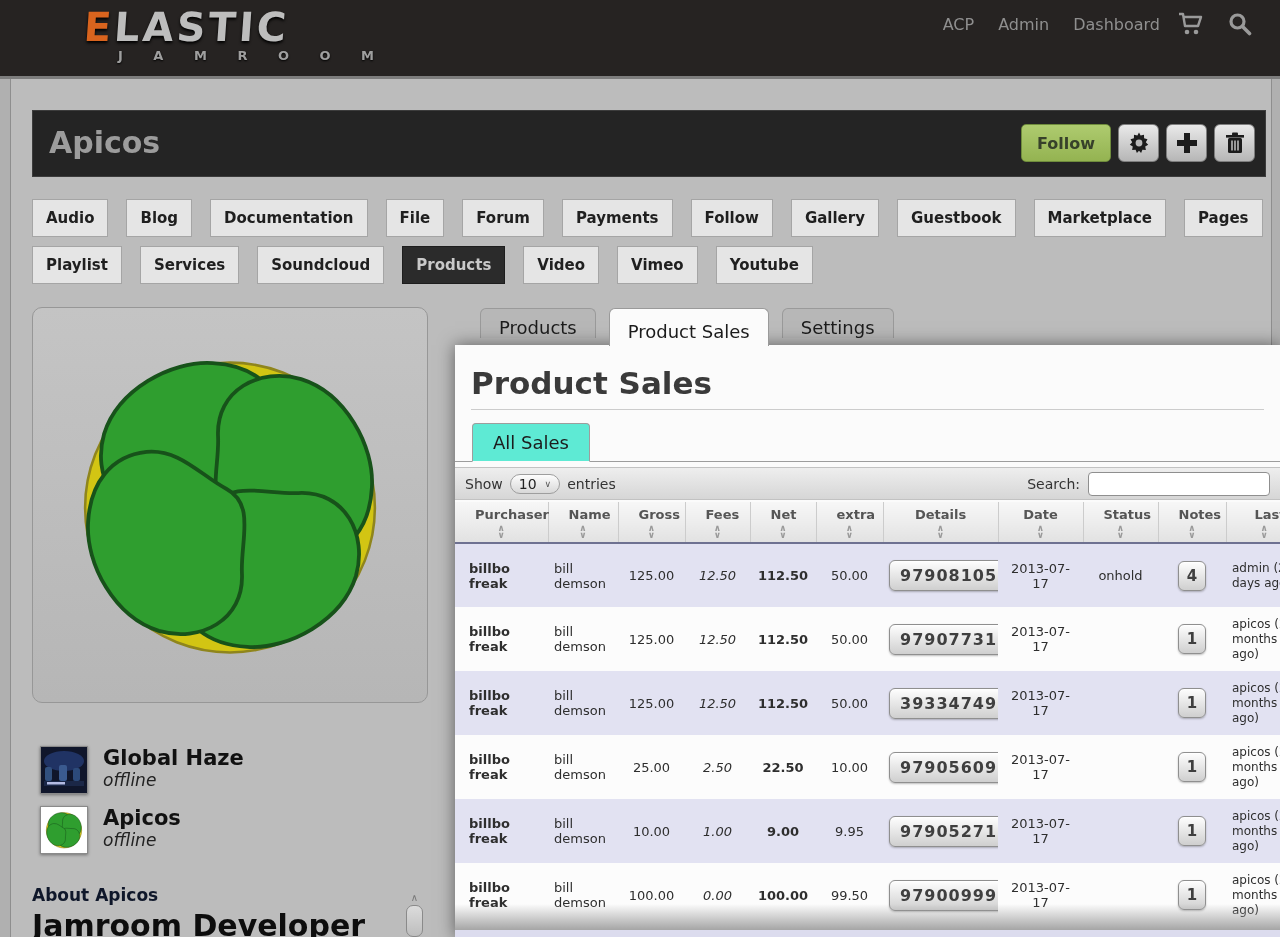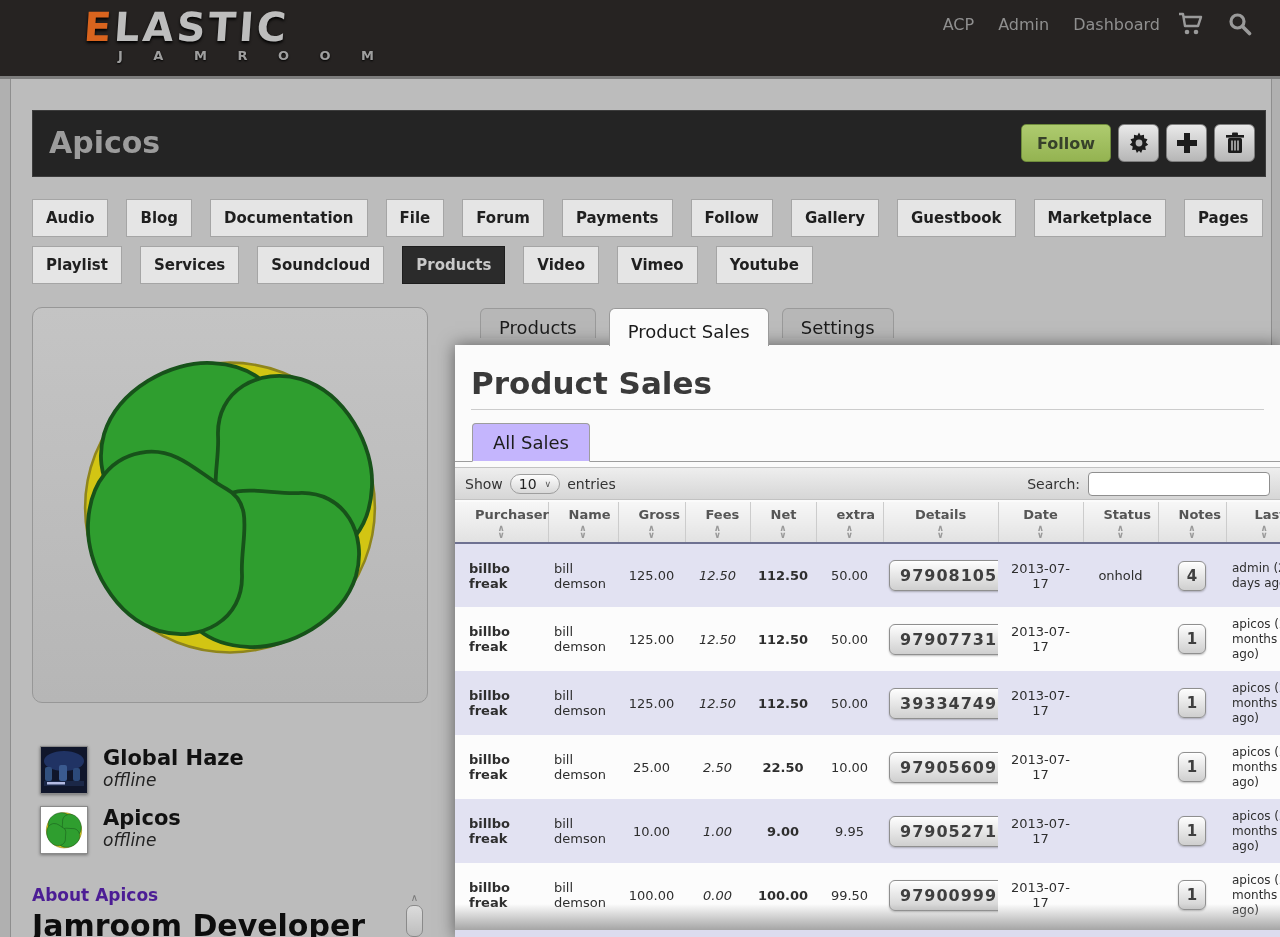--- a/index.html
+++ b/index.html
@@ -67,21 +67,21 @@
   }
   .side-image svg{display:block;margin:8px auto 0;}
   .friend{position:absolute;left:40px;display:flex;gap:15px;cursor:pointer;}
   .friend .avatar{
     width:46px;height:46px;border:1px solid #8a8a8a;background:#fff;flex:0 0 auto;
     box-shadow:0 1px 3px rgba(0,0,0,.4);
   }
   .friend .avatar svg{display:block;}
   .friend-name{font-size:21px;font-weight:700;color:#111;line-height:24px;}
   .friend-status{font-size:17px;font-style:italic;color:#222;}
-  .about-label{position:absolute;left:32px;top:885px;font-size:17px;font-weight:700;color:#4c1d95;}
+  .about-label{position:absolute;left:32px;top:885px;font-size:17px;font-weight:700;color:#0f172a;}
   .about-title{position:absolute;left:32px;top:908px;font-size:30px;font-weight:700;color:#0d0d0d;white-space:nowrap;}
   
   .mini-scroll{
     position:absolute;left:404px;top:893px;width:21px;height:44px;
     display:flex;flex-direction:column;align-items:center;gap:2px;
   }
   .mini-scroll .up{
     font-size:10px;color:#777;line-height:10px;cursor:pointer;
   }
   .mini-scroll .thumb{
@@ -102,21 +102,21 @@
     background:#fbfbfb;box-shadow:0 0 16px rgba(0,0,0,.5);overflow:hidden;
   }
   .panel-head{padding:20px 16px 6px;}
   .panel-title{font-size:31px;font-weight:700;color:#3a3a3a;margin:0;}
   .breadcrumb{margin-top:3px;font-size:11px;font-weight:700;}
   .breadcrumb a{color:#4179a5;text-decoration:none;cursor:pointer;}
   .breadcrumb .sep{color:#777;margin:0 4px;}
   .head-divider{border-top:1px solid #ccc;margin-top:8px;}
   .inner-tabbar{height:45px;position:relative;border-bottom:1px solid #9d9d9d;}
   .i-tab{
-    position:absolute;left:17px;bottom:-1px;background:#c4b5fd;border:1px solid #9d9d9d;
+    position:absolute;left:17px;bottom:-1px;background:#5eead4;border:1px solid #9d9d9d;
     border-bottom:1px solid #fbfbfb;border-radius:4px 4px 0 0;
     padding:8px 20px;font-size:18px;color:#1c1c1c;cursor:pointer;font-family:inherit;
   }
   .toolbar{
     margin-top:5px;height:33px;background:linear-gradient(#eee,#d6d6d6);
     border-top:1px solid #c2c2c2;border-bottom:1px solid #c2c2c2;
     display:flex;align-items:center;justify-content:space-between;padding:0 10px;box-sizing:border-box;
   }
   .tb-left{display:flex;align-items:center;gap:7px;font-size:14px;color:#333;}
   .page-select{

